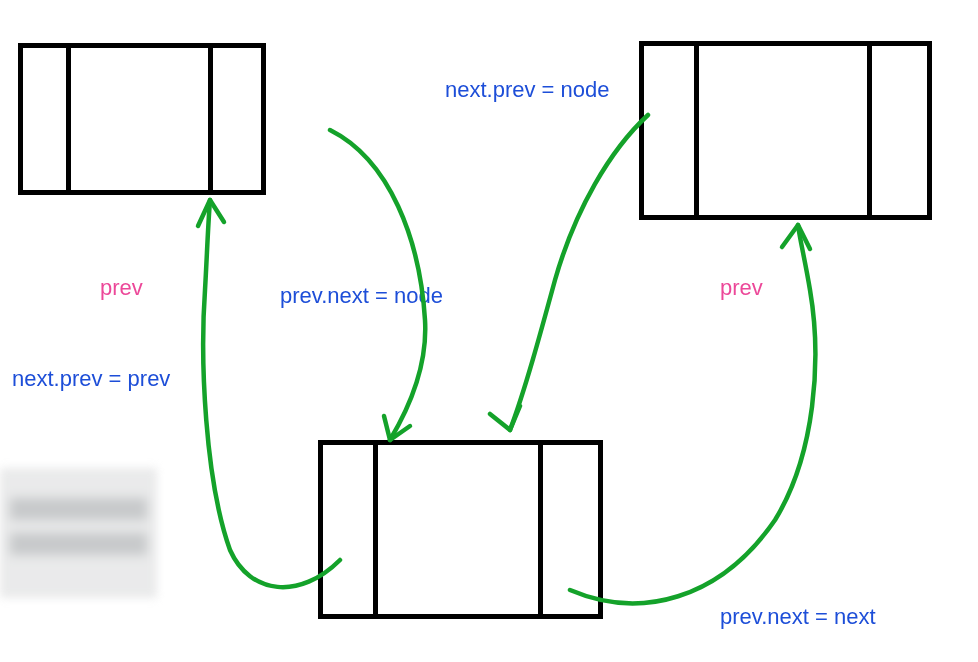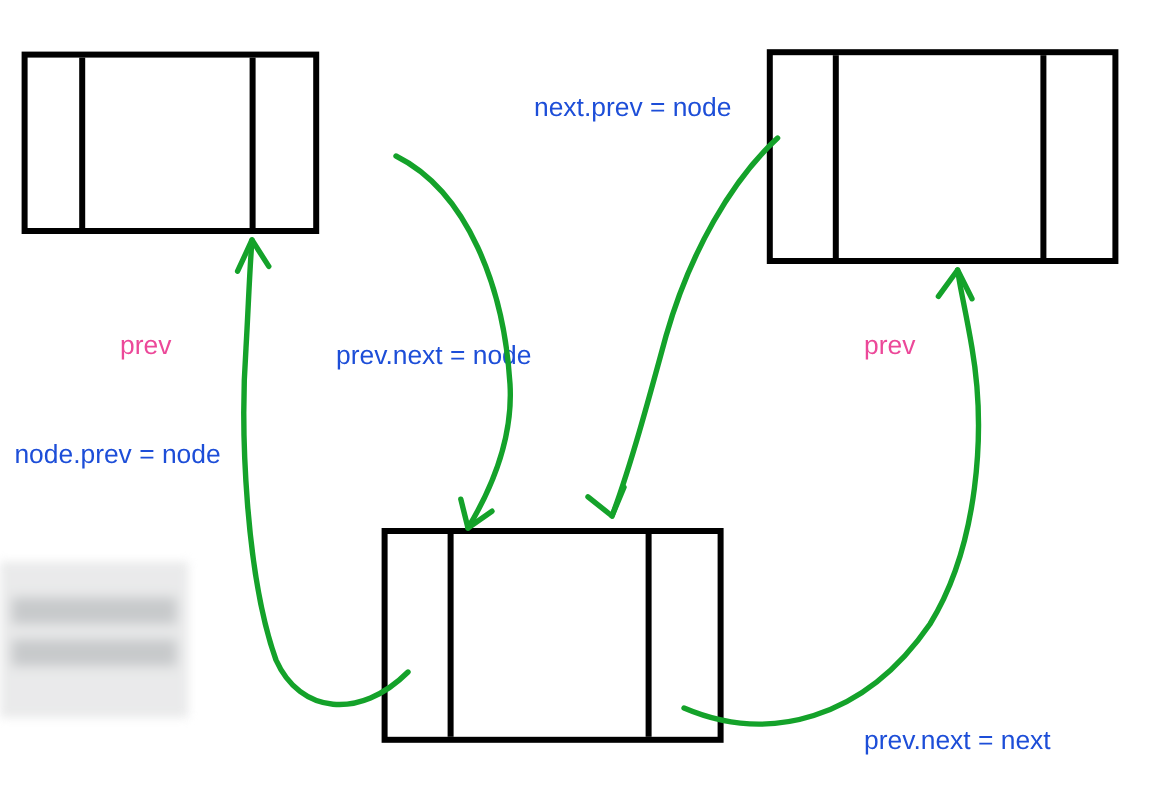--- a/index.html
+++ b/index.html
@@ -82,21 +82,21 @@
 </div>
 
 <span class="label black" style="left:100px; top:275px;">prev</span>
 
 <span class="label black" style="left:720px; top:275px;">prev</span>
 
 <span class="label green" style="left:445px; top:77px;">next.prev = node</span>
 
 <span class="label green" style="left:280px; top:283px;">prev.next = node</span>
 
-<span class="label green" style="left:12px; top:366px;">node.prev = node</span>
+<span class="label green" style="left:12px; top:366px;">next.prev = prev</span>
 
 <span class="label green" style="left:720px; top:604px;">prev.next = next</span>
 
 <div class="watermark"></div>
 
 <svg class="arrows">
   <g stroke="#14a22a" stroke-width="4.5" fill="none" stroke-linecap="round" stroke-linejoin="round">
 
     <path d="M 330 130
              C 390 160, 420 240, 425 320

